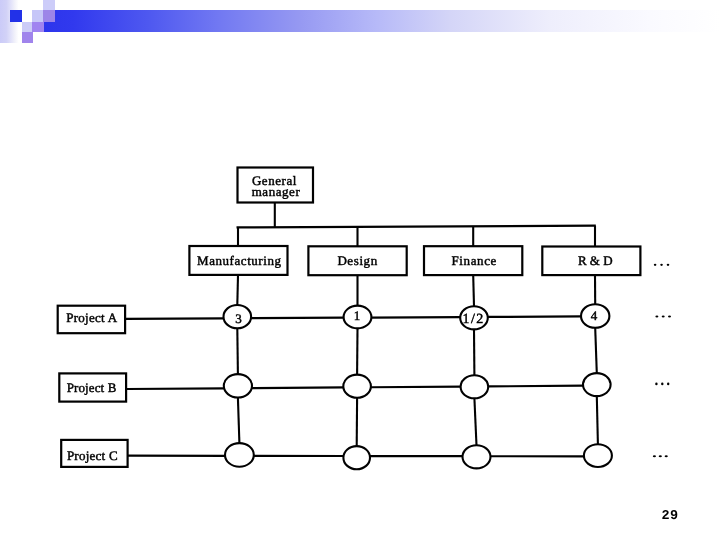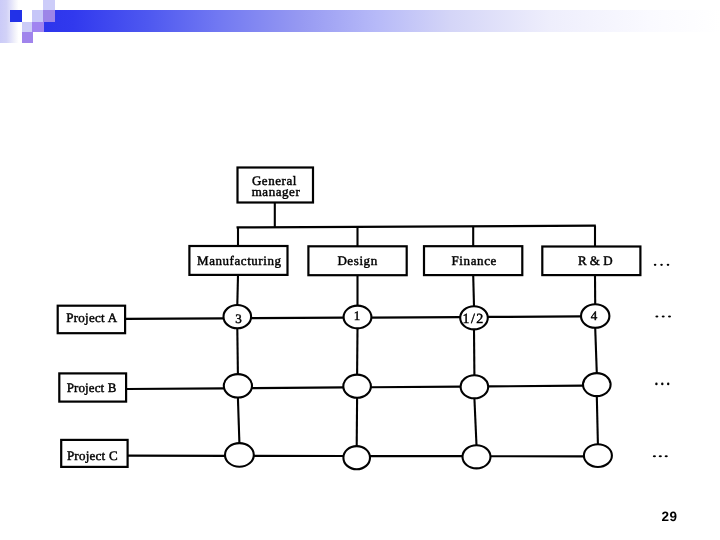--- a/index.html
+++ b/index.html
@@ -23,21 +23,21 @@
   #sq-band{left:32.2px;top:10px;width:11px;height:11.5px;background:#c6c6f8;}
   #sq-ov{left:43px;top:10px;width:12px;height:11.5px;background:#9c85e8;}
   #sq-pale{left:21.5px;top:21.5px;width:10.8px;height:10.8px;background:#ccccf7;}
   #sq-med{left:32.2px;top:21.5px;width:11.8px;height:10.8px;background:#a084f0;}
   #sq-low{left:21.5px;top:32.3px;width:11px;height:11.2px;background:#a084ec;}
   
   #diagram{position:absolute;left:0;top:0;width:720px;height:540px;will-change:transform;}
   #diagram .lbl{font-family:"Liberation Serif",serif;fill:#000;stroke:#000;stroke-width:0.45px;
                 paint-order:stroke fill;text-anchor:middle;}
   
-  #pagenum{position:absolute;left:661.5px;top:510px;font-family:Liberation Sans, sans-serif;
+  #pagenum{position:absolute;left:661.5px;top:510px;font-family:Liberation Mono, monospace;
            font-weight:bold;font-size:13.5px;line-height:13.5px;color:#000;letter-spacing:0.4px;}
 </style>
 </head>
 <body>
 
 <div id="slide">
   <div class="deco" id="leftfade"></div>
   <div class="deco" id="bar"></div>
   <div class="deco" id="sq-tall"></div>
   <div class="deco" id="sq-band"></div>

